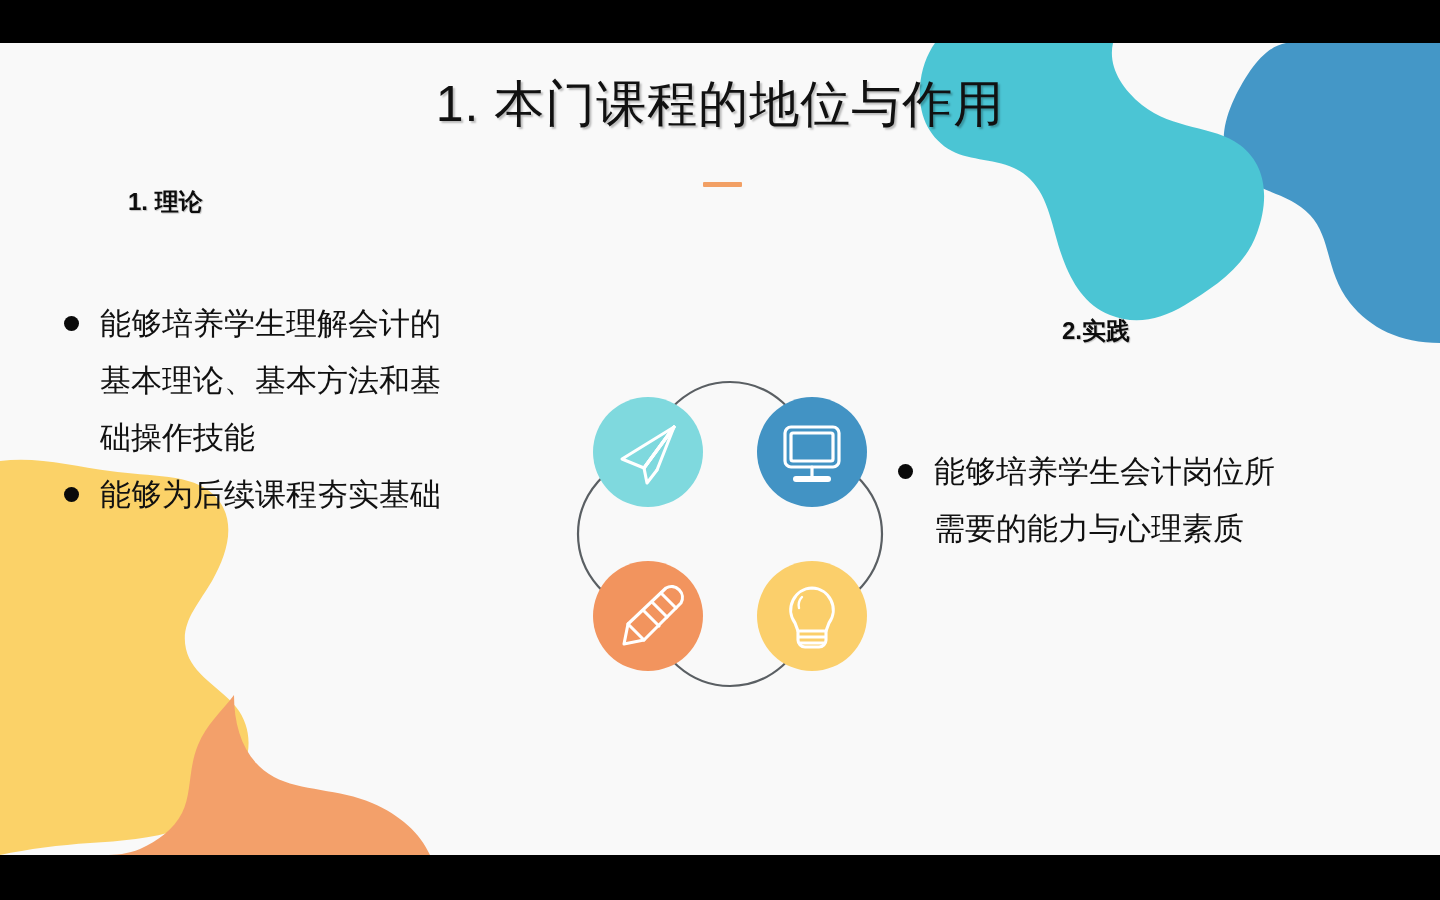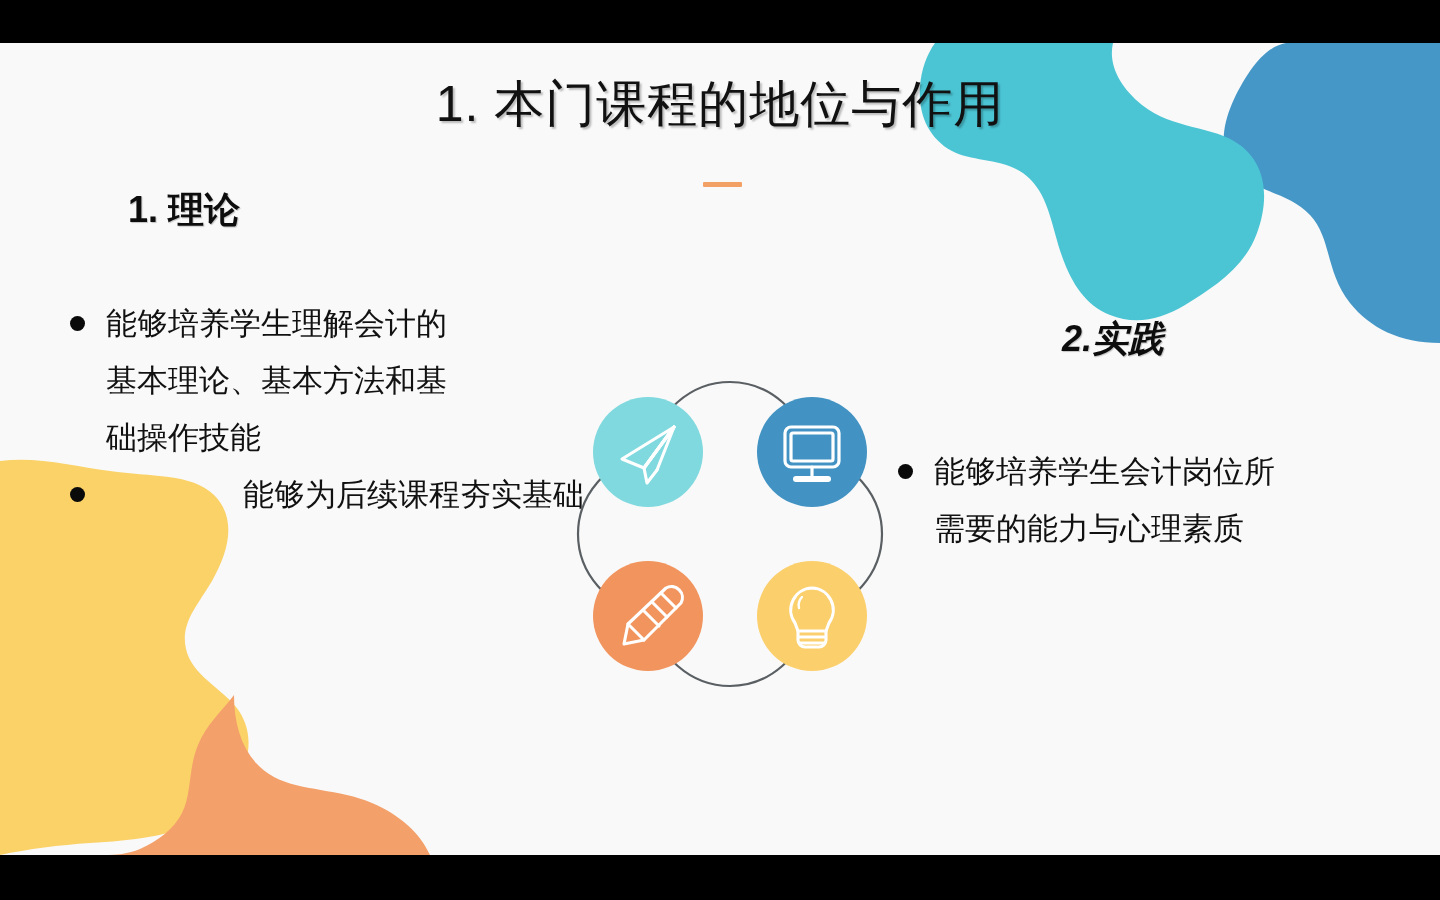--- a/index.html
+++ b/index.html
@@ -64,45 +64,45 @@
     top: 139px;
     width: 39px;
     height: 5px;
     background: #F2A065;
     border-radius: 1px;
   }
 
   
   .heading {
     position: absolute;
-    font-size: 36px;
+    font-size: 24px;
     font-weight: bold;
     color: #0d0d0d;
     white-space: nowrap;
     text-shadow: 1px 1px 1px rgba(0,0,0,0.22);
   }
   .heading.left  { left: 128px; top: 143px; }
-  .heading.right { left: 1062px; top: 272px; font-style: italic; }
+  .heading.right { left: 1062px; top: 272px; }
 
   
   .bullets {
     position: absolute;
     font-size: 31px;
     line-height: 57px;
     color: #111111;
   }
-  .bullets.left  { left: 64px;  top: 252px; width: 520px; }
+  .bullets.left  { left: 58px;  top: 252px; width: 520px; }
   .bullets.right { left: 892px; top: 400px; width: 500px; }
 
   .bullet-item {
     position: relative;
     padding-left: 42px;
     margin: 0 0 0 0;
   }
-  .bullet-item + .bullet-item { margin-top: 0px; text-align: right; }
+  .bullet-item + .bullet-item { margin-top: 0px; }
   .bullet-dot {
     position: absolute;
     left: 6px;
     top: 21px;
     width: 15px;
     height: 15px;
     border-radius: 50%;
     background: #0a0a0a;
   }
   .bullet-text {

